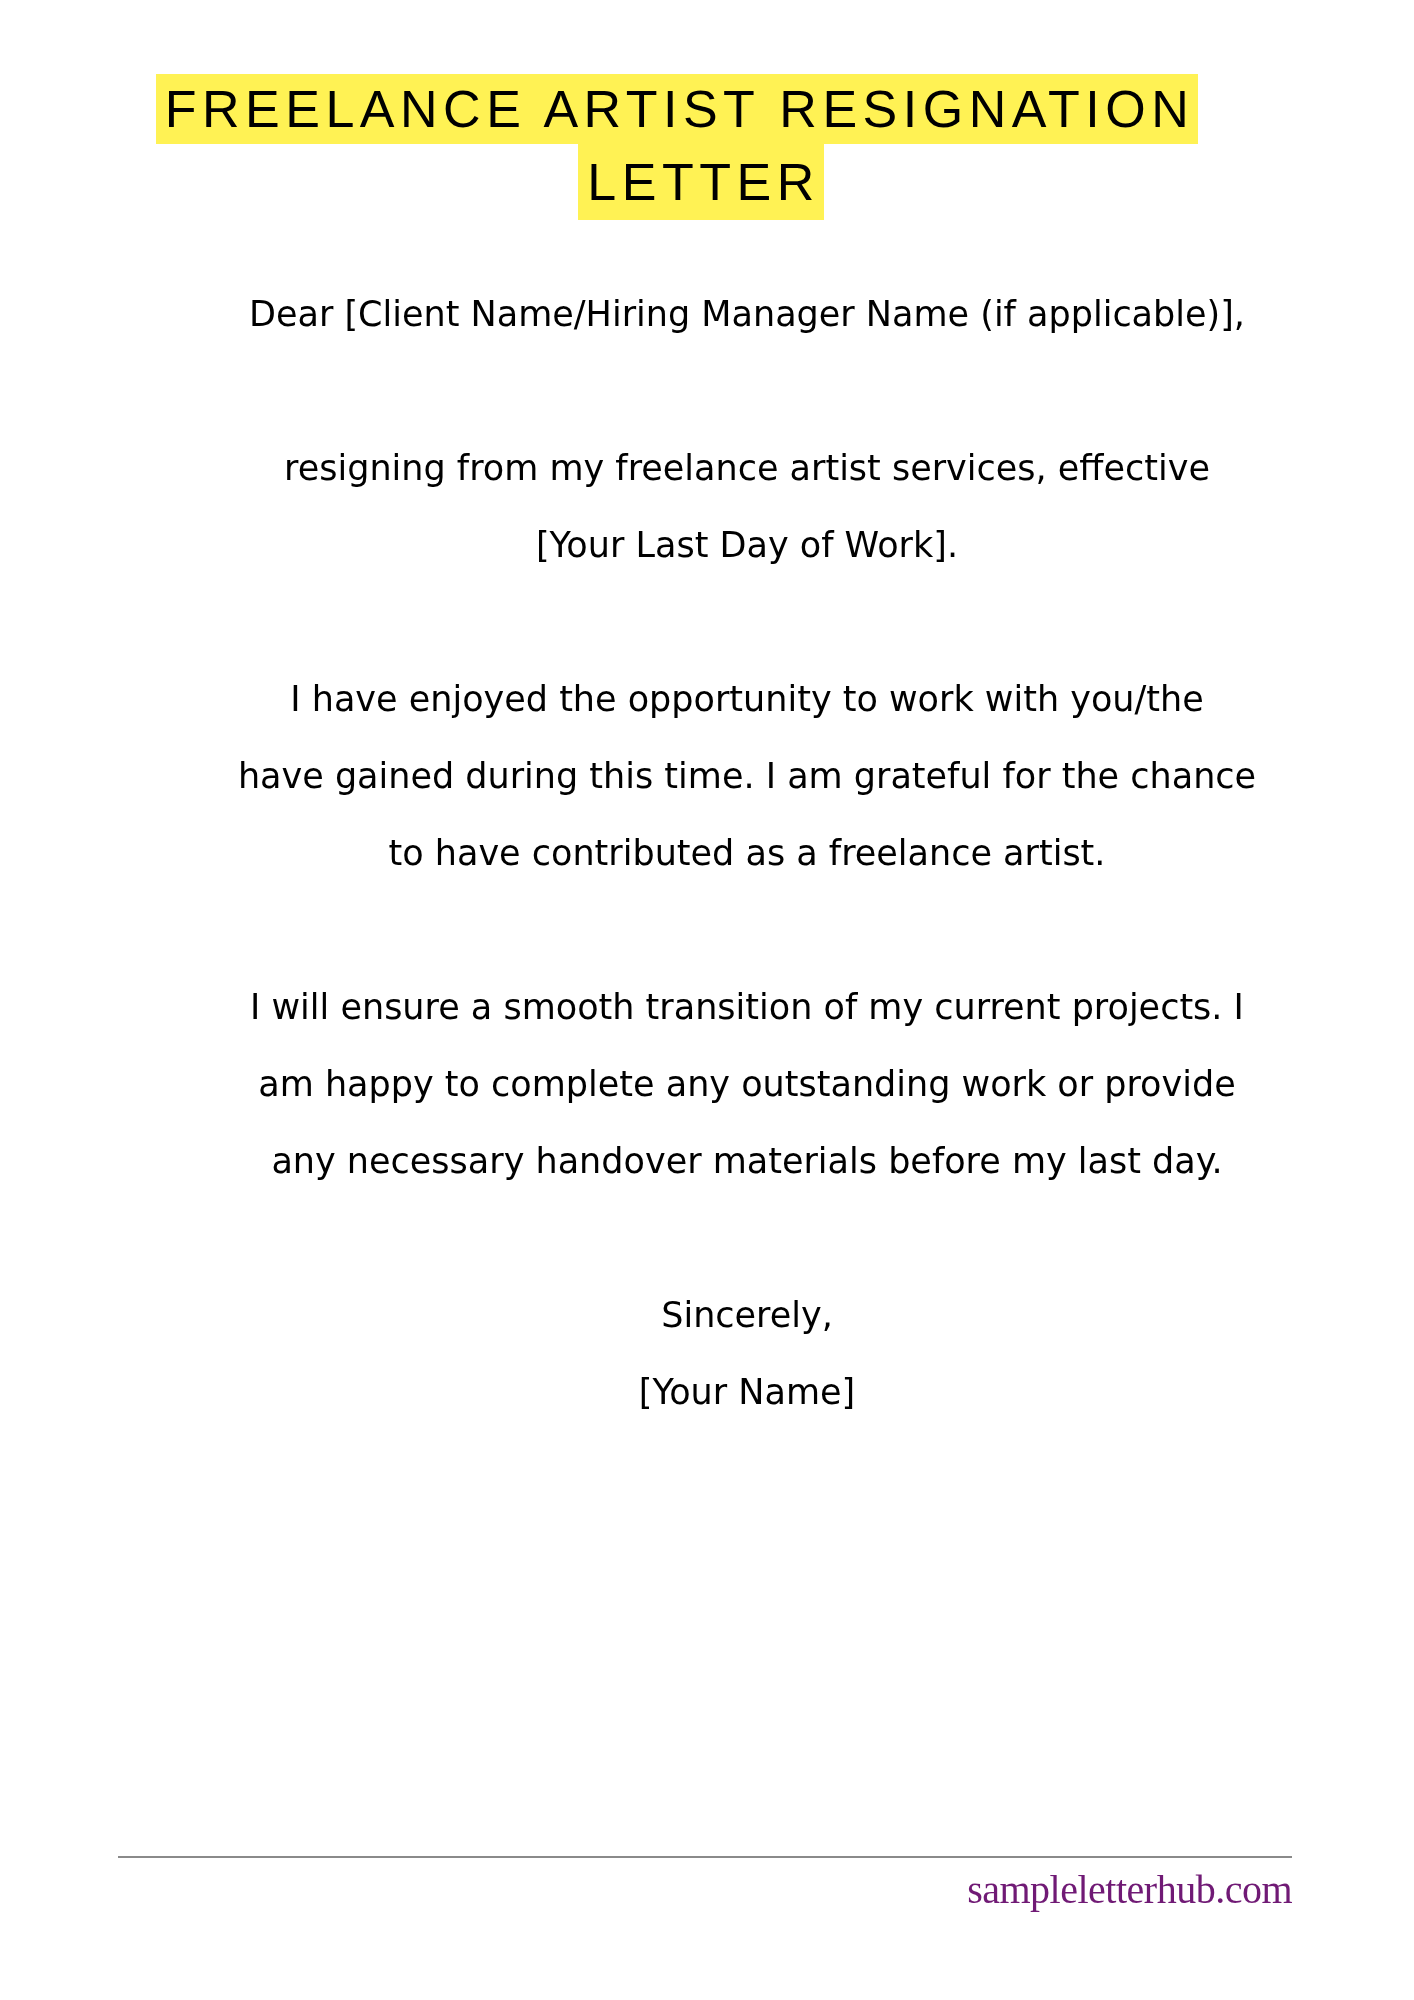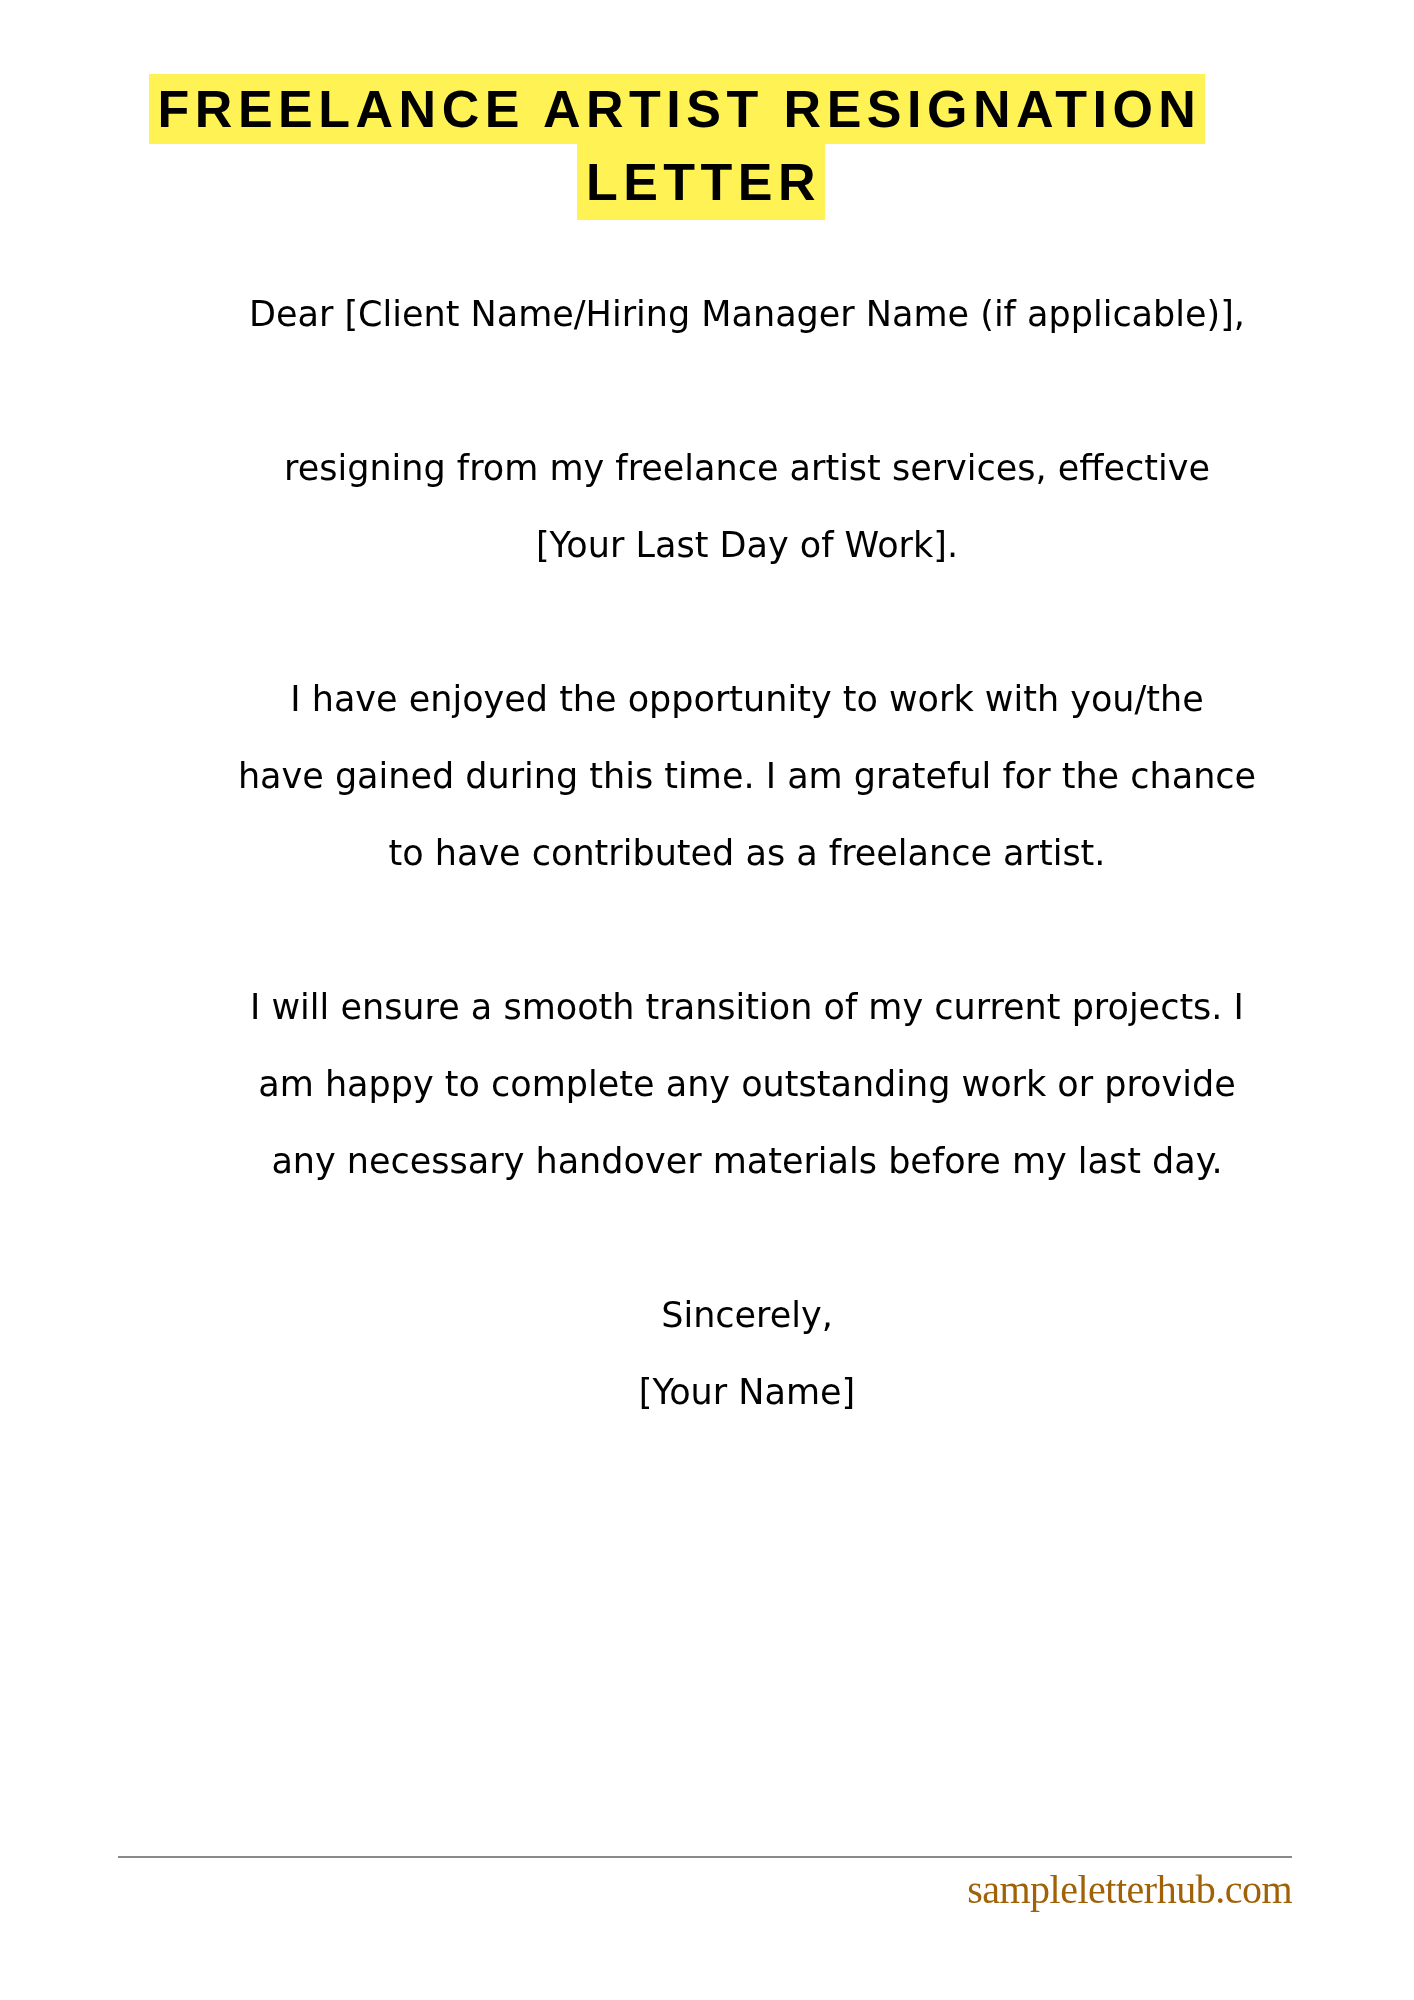--- a/index.html
+++ b/index.html
@@ -28,21 +28,21 @@
     .title-line + .title-line {
       height: 76px;
       line-height: 76px;
       margin-left: 48px;
     }
     .title-text {
       display: inline-block;
       background: #FFF254;
       color: #000000;
       font-family: "Liberation Sans", sans-serif;
-      font-weight: 700;
+      font-weight: 400;
       font-size: 52px;
       letter-spacing: 5.5px;
       padding: 0 4px 0 9px;
       height: 100%;
       white-space: nowrap;
     }
     .body-block {
       position: absolute;
       left: 117px;
       top: 276px;
@@ -70,21 +70,21 @@
       height: 0;
       border-top: 2px solid #8a8a8a;
     }
     .footer-site {
       position: absolute;
       right: 122px;
       top: 1868px;
       font-family: "Liberation Serif", serif;
       font-size: 40px;
       line-height: 44px;
-      color: #a16207;
+      color: #701a75;
       letter-spacing: -0.5px;
     }
   </style>
 </head>
 <body>
 
 <div class="title-block">
   <span class="title-line">
     <span class="title-text">FREELANCE ARTIST RESIGNATION</span>
   </span>

